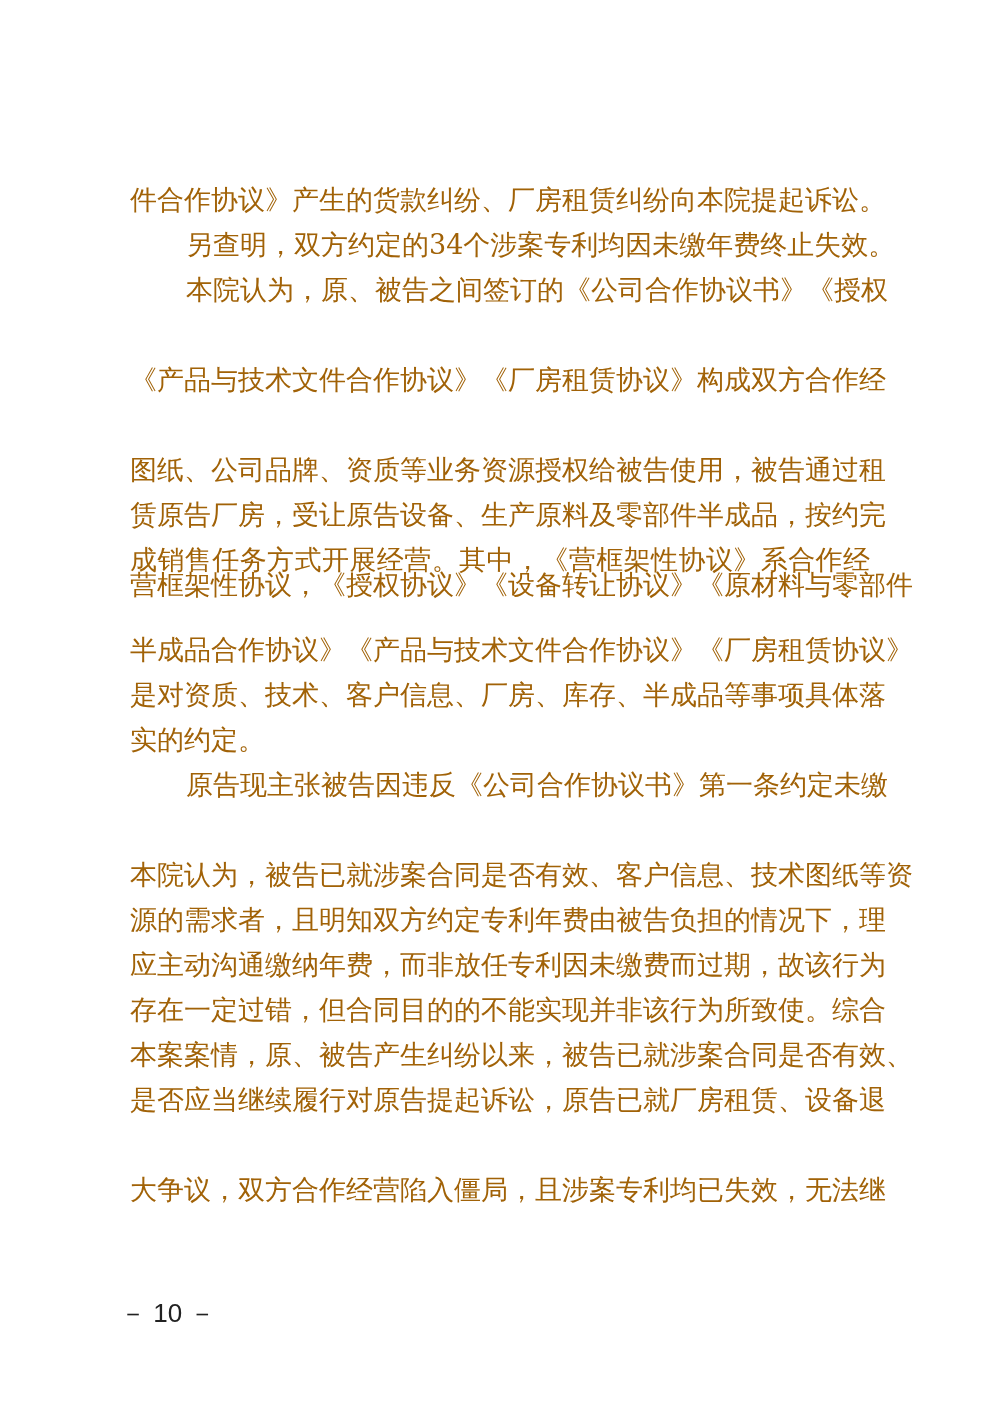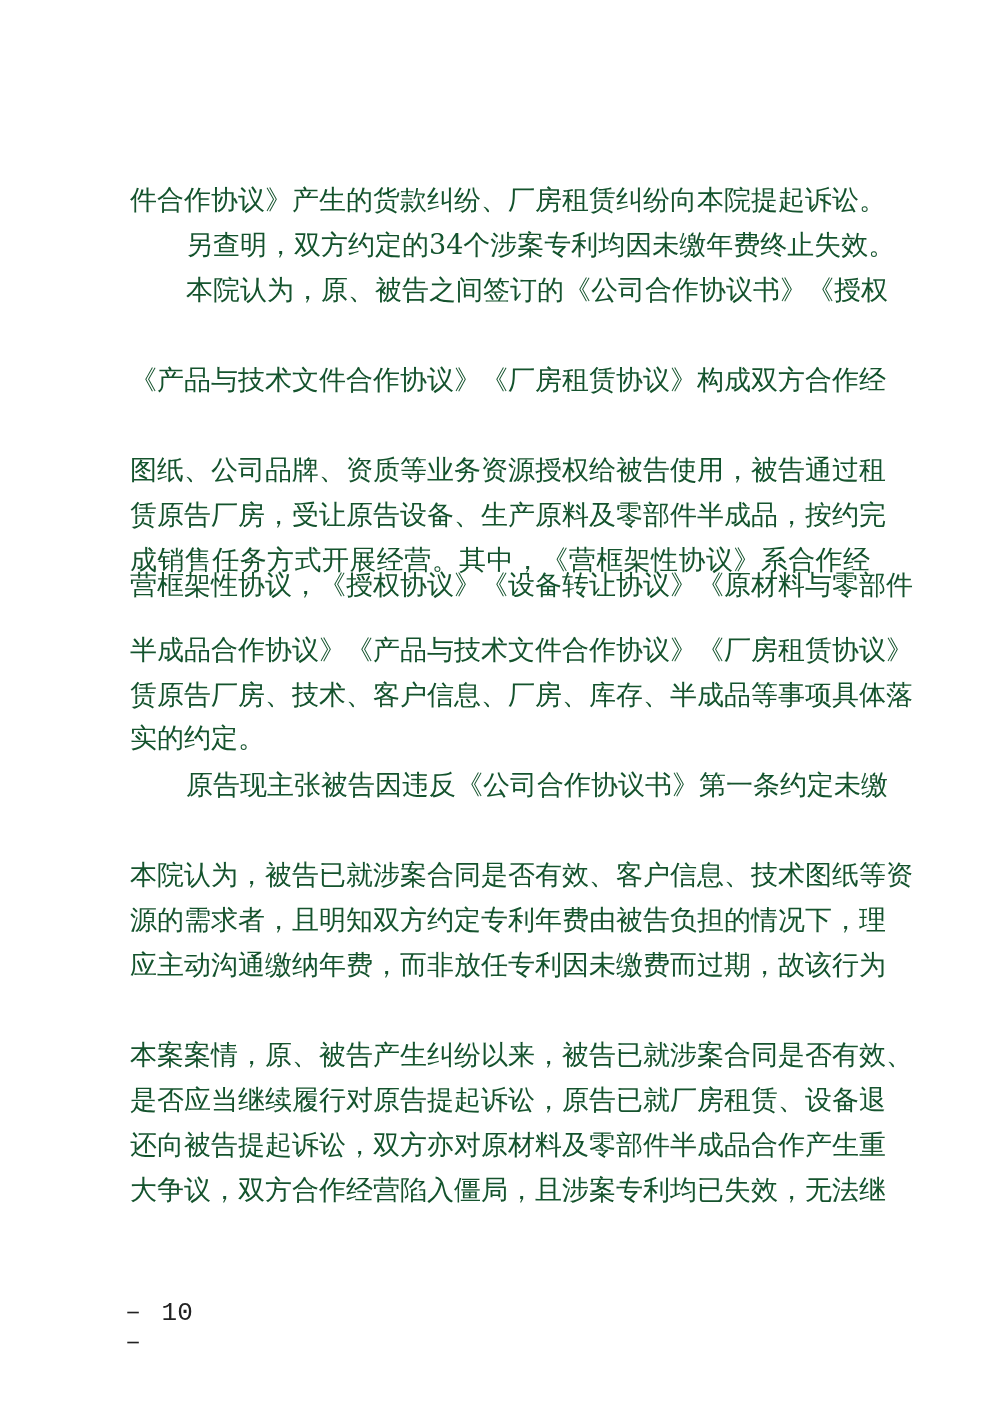--- a/index.html
+++ b/index.html
@@ -6,57 +6,57 @@
   body { width: 999px; height: 1414px; position: relative; overflow: hidden; }
   .page { position: absolute; left: 0; top: 0; width: 999px; height: 1414px; background: #fff; }
   .line {
     position: absolute;
     left: 130px;
     width: 740px;
     height: 44px;
     font-family: "DejaVu Serif", "Liberation Serif", serif;
     font-size: 27px;
     line-height: 44px;
-    color: #14532d;
+    color: #a16207;
     white-space: nowrap;
     text-align: justify;
     text-align-last: justify;
     letter-spacing: 0;
   }
-  .line.last { text-align-last: left; font-family: Liberation Mono, monospace; }
+  .line.last { text-align-last: left; }
   .line.indent { left: 186px; width: 684px; }
   .page-number {
     position: absolute;
     left: 120px;
     top: 1298px;
     width: 100px;
-    font-family: Liberation Mono, monospace;
+    font-family: Liberation Sans, sans-serif;
     font-size: 26px;
     color: #222;
     line-height: 30px;
   }
 </style>
 </head>
 <body>
 
 <div class="page">
   <div class="line" style="top:178px">件合作协议》产生的货款纠纷、厂房租赁纠纷向本院提起诉讼。</div>
   <div class="line indent" style="top:223px">另查明，双方约定的34个涉案专利均因未缴年费终止失效。</div>
   <div class="line indent" style="top:268px">本院认为，原、被告之间签订的《公司合作协议书》《授权</div>
   <div class="line" style="top:358px">《产品与技术文件合作协议》《厂房租赁协议》构成双方合作经</div>
   <div class="line" style="top:448px">图纸、公司品牌、资质等业务资源授权给被告使用，被告通过租</div>
   <div class="line" style="top:493px">赁原告厂房，受让原告设备、生产原料及零部件半成品，按约完</div>
   <div class="line" style="top:538px">成销售任务方式开展经营。其中，《营框架性协议》系合作经</div>
   <div class="line" style="top:563px">营框架性协议，《授权协议》《设备转让协议》《原材料与零部件</div>
   <div class="line" style="top:628px">半成品合作协议》《产品与技术文件合作协议》《厂房租赁协议》</div>
-  <div class="line" style="top:673px">赁原告厂房、技术、客户信息、厂房、库存、半成品等事项具体落</div>
+  <div class="line" style="top:673px">是对资质、技术、客户信息、厂房、库存、半成品等事项具体落</div>
   <div class="line last" style="top:718px">实的约定。</div>
   <div class="line indent" style="top:763px">原告现主张被告因违反《公司合作协议书》第一条约定未缴</div>
   <div class="line" style="top:853px">本院认为，被告已就涉案合同是否有效、客户信息、技术图纸等资</div>
   <div class="line" style="top:943px">应主动沟通缴纳年费，而非放任专利因未缴费而过期，故该行为</div>
   <div class="line" style="top:898px">源的需求者，且明知双方约定专利年费由被告负担的情况下，理</div>
+  <div class="line" style="top:988px">存在一定过错，但合同目的的不能实现并非该行为所致使。综合</div>
   <div class="line" style="top:1033px">本案案情，原、被告产生纠纷以来，被告已就涉案合同是否有效、</div>
   <div class="line" style="top:1078px">是否应当继续履行对原告提起诉讼，原告已就厂房租赁、设备退</div>
-  <div class="line" style="top:1123px">还向被告提起诉讼，双方亦对原材料及零部件半成品合作产生重</div>
   <div class="line" style="top:1168px">大争议，双方合作经营陷入僵局，且涉案专利均已失效，无法继</div>
 
   <div class="page-number">－ 10 －</div>
 </div>
 
 </body></html>

